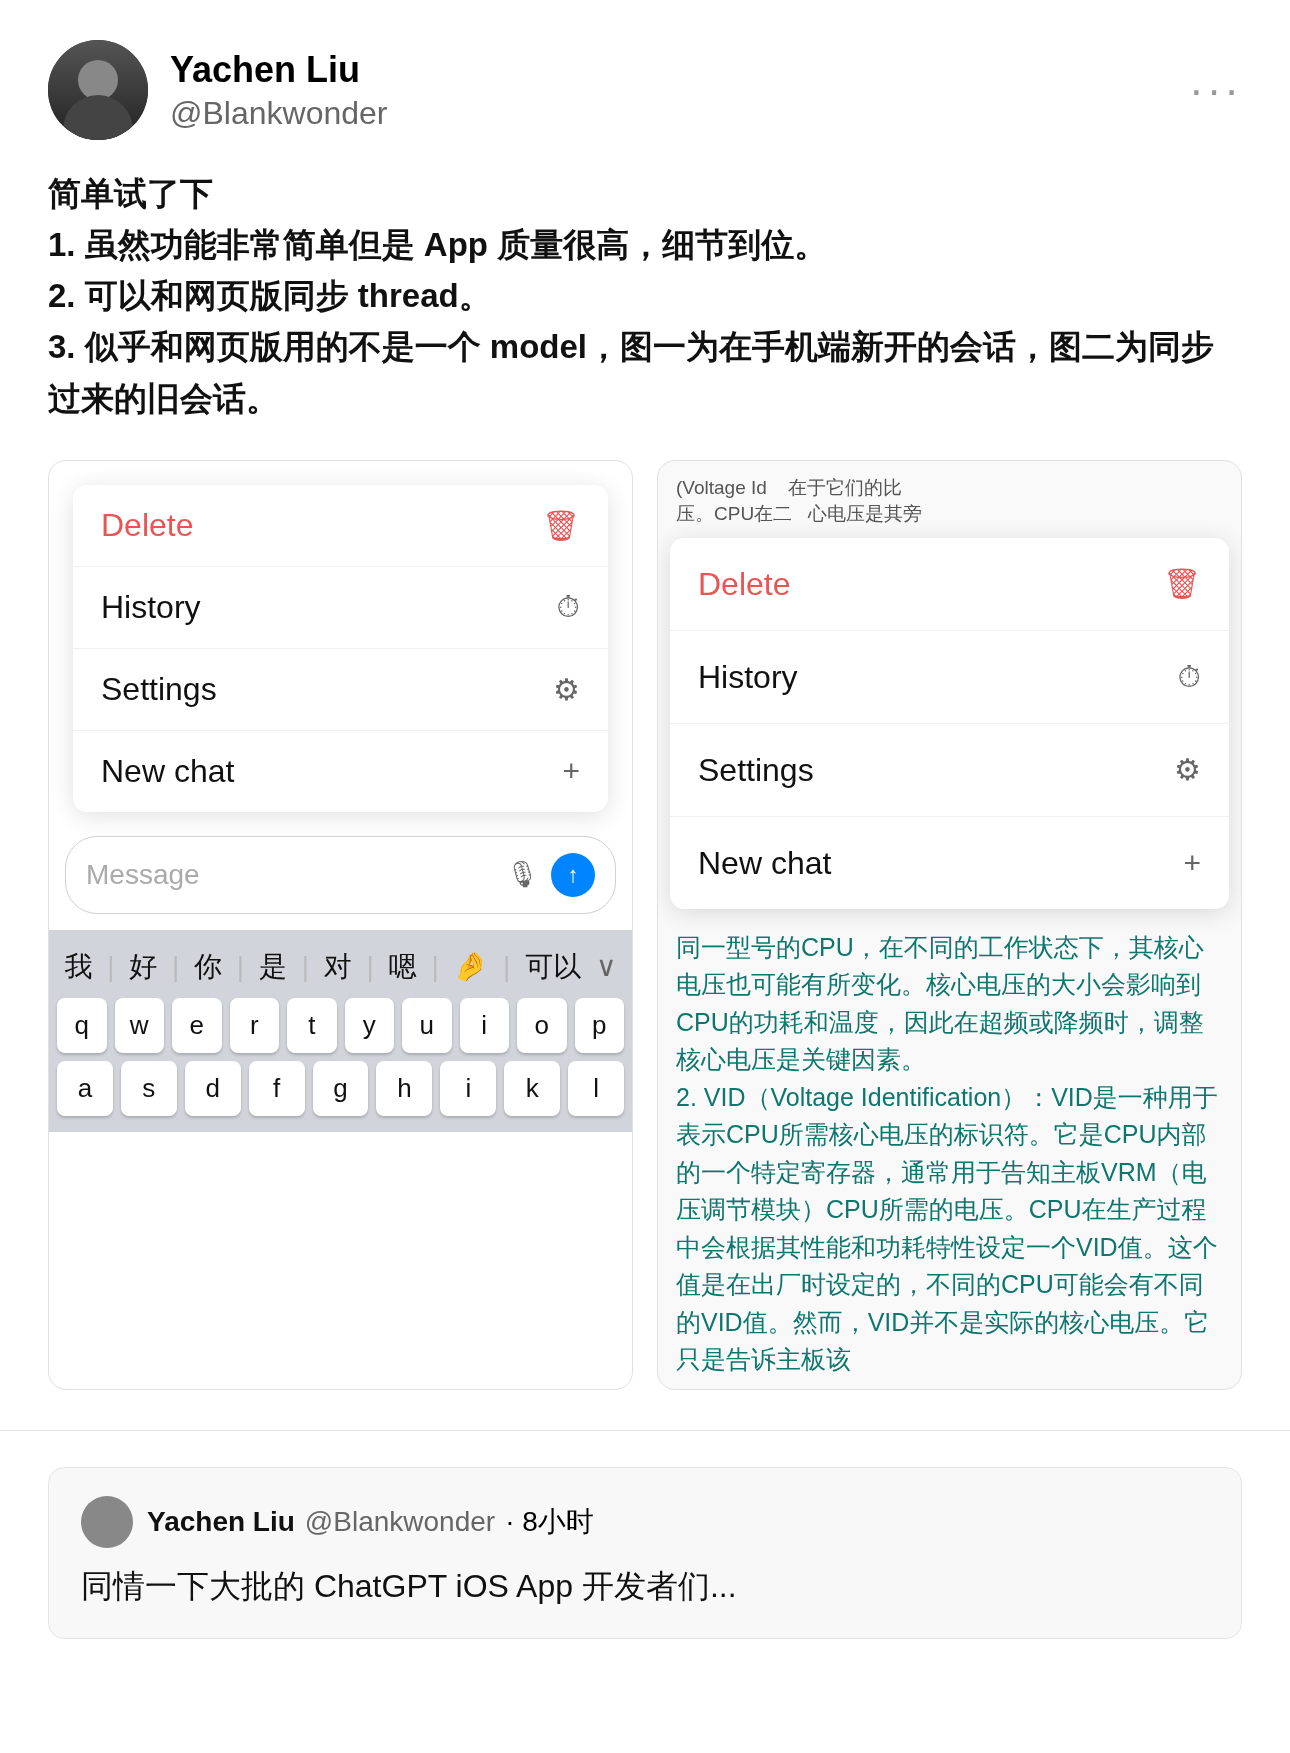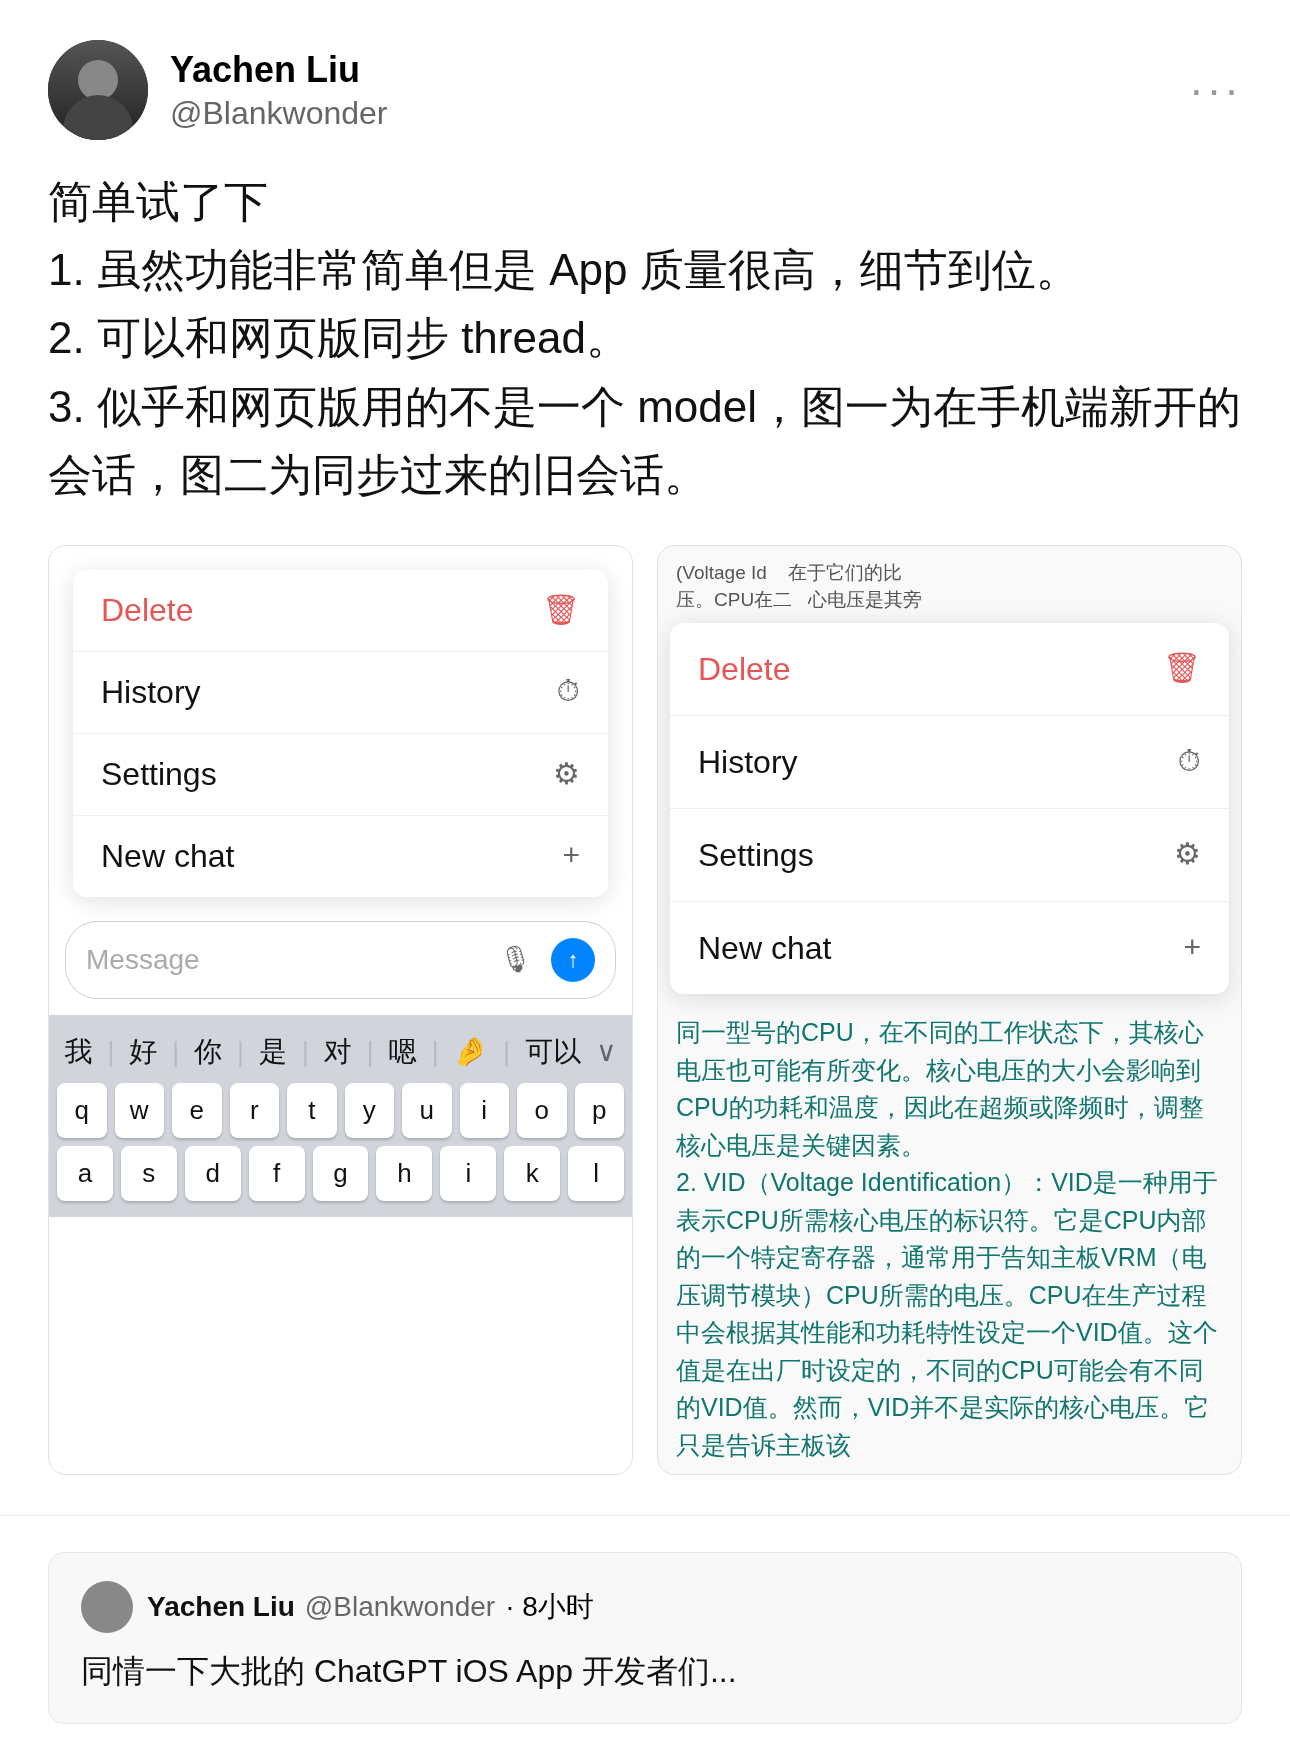--- a/index.html
+++ b/index.html
@@ -91,24 +91,25 @@
     }
 
     .more-options {
       font-size: 44px;
       color: #999;
       letter-spacing: 3px;
       cursor: pointer;
     }
 
     .tweet-body {
-      font-size: 44px;
+      font-size: 33px;
       line-height: 1.55;
       color: #111111;
       margin-bottom: 36px;
+      font-weight: bold;
     }
 
     .screenshots-row {
       display: flex;
       gap: 24px;
       margin-bottom: 40px;
     }
 
     
     .phone-screenshot {
@@ -131,21 +132,21 @@
     .menu-popup {
       background: #ffffff;
       border-radius: 14px;
       box-shadow: 0 4px 24px rgba(0,0,0,0.12);
       overflow: hidden;
       margin: 24px;
     }
 
     .menu-item {
       display: flex;
-      align-items: flex-start;
+      align-items: center;
       justify-content: space-between;
       padding: 22px 28px;
       font-size: 32px;
       color: #111;
       border-bottom: 1px solid #f0f0f0;
     }
 
     .menu-item:last-child {
       border-bottom: none;
       padding-left: 28px;
@@ -161,21 +162,21 @@
     }
 
     .menu-item.delete .menu-item-icon {
       color: #e85555;
     }
 
     
     .input-bar {
       display: flex;
       align-items: center;
-      gap: 19px;
+      gap: 12px;
       padding: 16px 20px;
       border: 1.5px solid #d0d0d0;
       border-radius: 32px;
       margin: 16px;
       background: #fff;
     }
 
     .input-placeholder {
       flex: 1;
       font-size: 28px;

